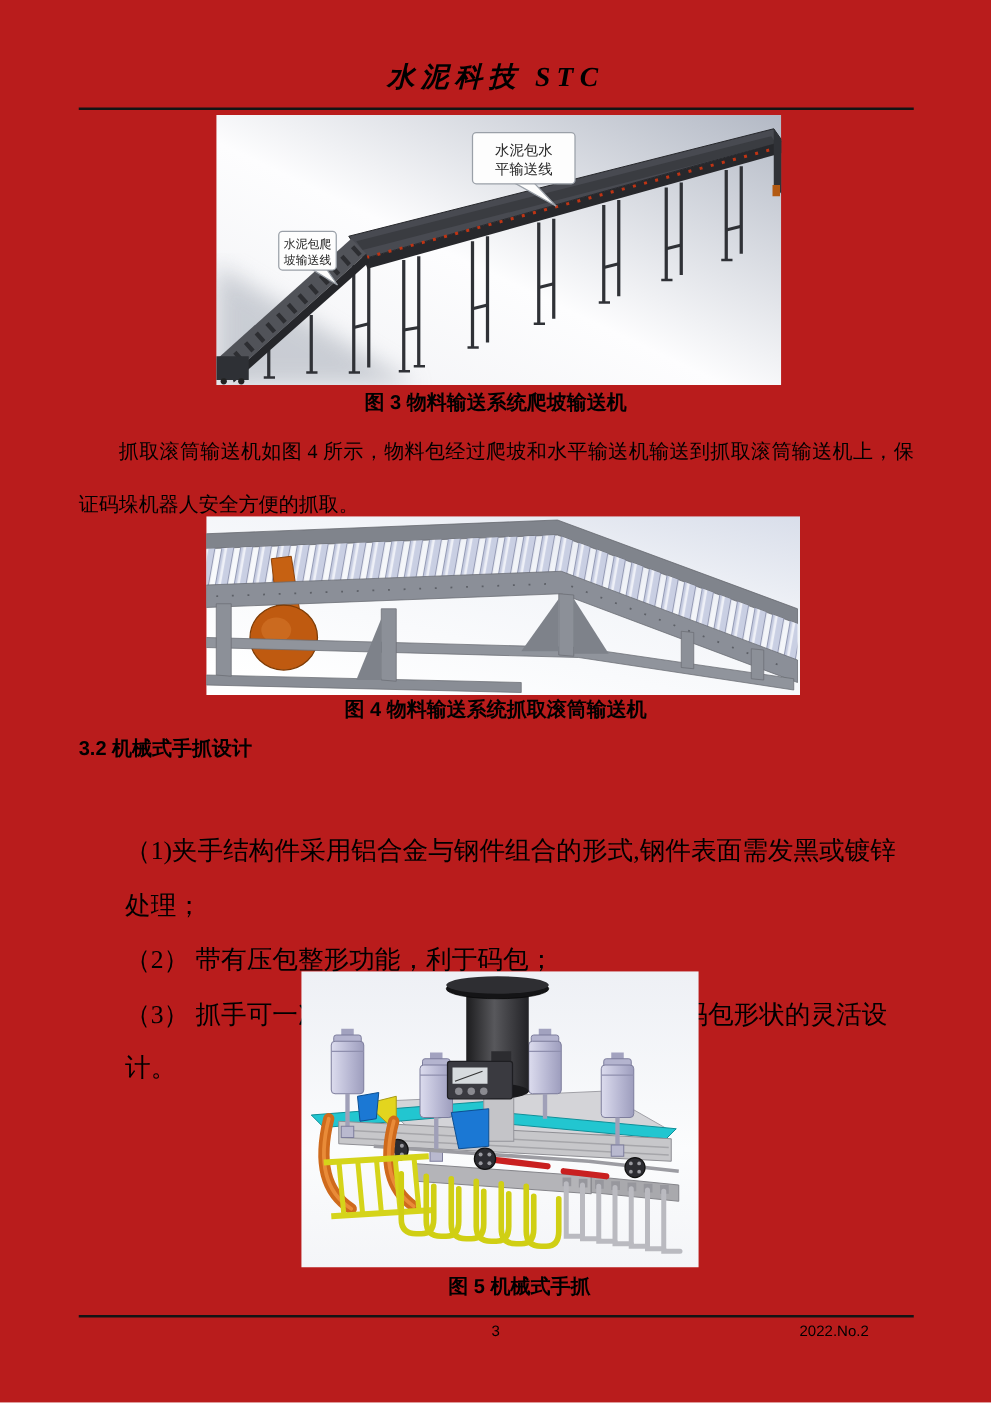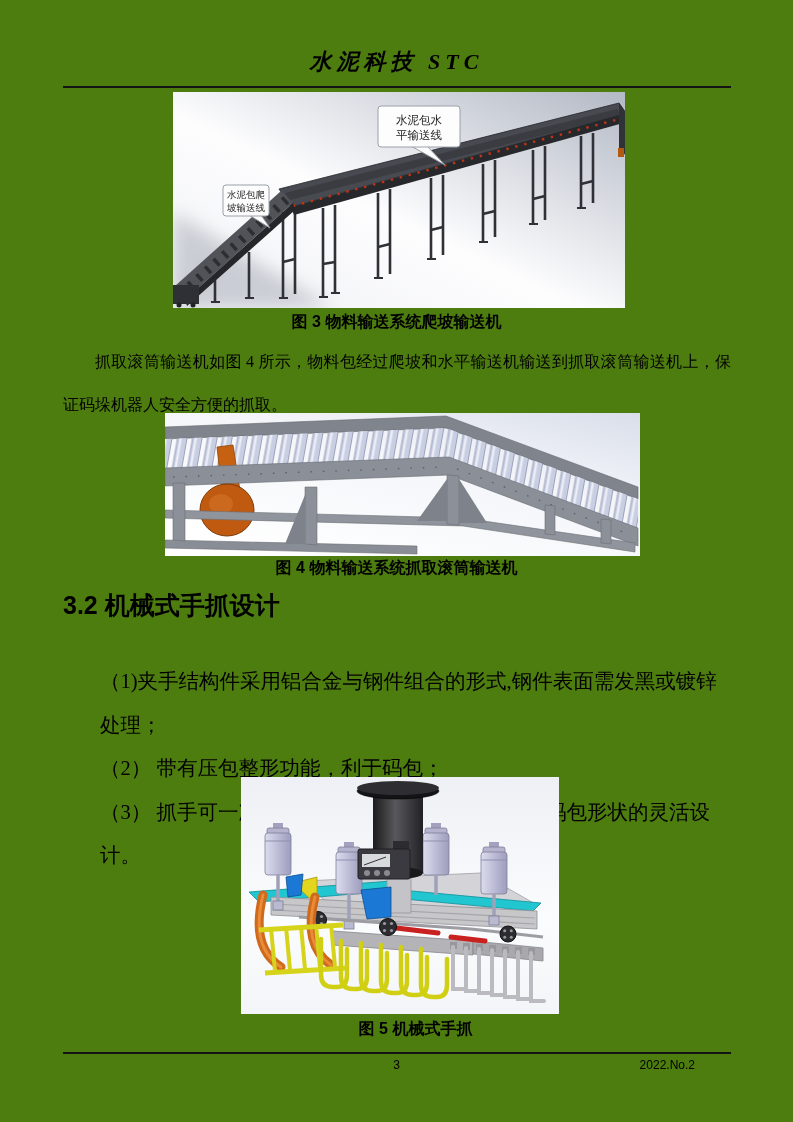--- a/index.html
+++ b/index.html
@@ -1,17 +1,17 @@
 <!DOCTYPE html>
 <html><head>
 <meta charset="utf-8">
 <style>
   html,body { margin:0; padding:0; background:#ffffff; }
   .page {
-    position:relative; width:793px; height:1122px; background:#4d7c0f;
+    position:relative; width:793px; height:1122px; background:#b91c1c;
     font-family:"Liberation Serif", serif; color:#000; overflow:hidden;
   }
   .header-title {
     position:absolute; top:47px; left:0; width:100%; text-align:center;
     font-family:"Liberation Serif", serif; font-style:italic; font-weight:bold;
     font-size:22px; letter-spacing:5px;
   }
   .rule { position:absolute; left:63px; width:668px; border-top:2.2px solid #141414; }
   .rule-header { top:86px; }
   .rule-footer { top:1052px; }
@@ -25,21 +25,21 @@
   }
   .caption-3 { top:312px; }
   .caption-4 { top:558px; }
   .caption-5 { top:1019px;margin-left:19px; }
   .para-1 {
     position:absolute; left:63px; top:340px; width:668px;
     font-size:16px; line-height:43px; text-align:justify; text-indent:2em;
   }
   .section-heading {
     position:absolute; left:63px; top:589px;
-    font-family:"Liberation Sans", sans-serif; font-weight:bold; font-size:25px;
+    font-family:"Liberation Sans", sans-serif; font-weight:bold; font-size:16px;
   }
   .section-intro { position:absolute; left:100px; top:628px; font-size:20.5px; }
   .feature-items { position:absolute; left:100px; top:660px; width:631px;
     font-size:20.5px; line-height:43.5px; }
   .footer-page {
     position:absolute; top:1058px; left:0; width:100%; text-align:center;
     font-family:"Liberation Sans", sans-serif; font-size:12px;
   }
   .footer-issue {
     position:absolute; top:1058px; right:98px;

